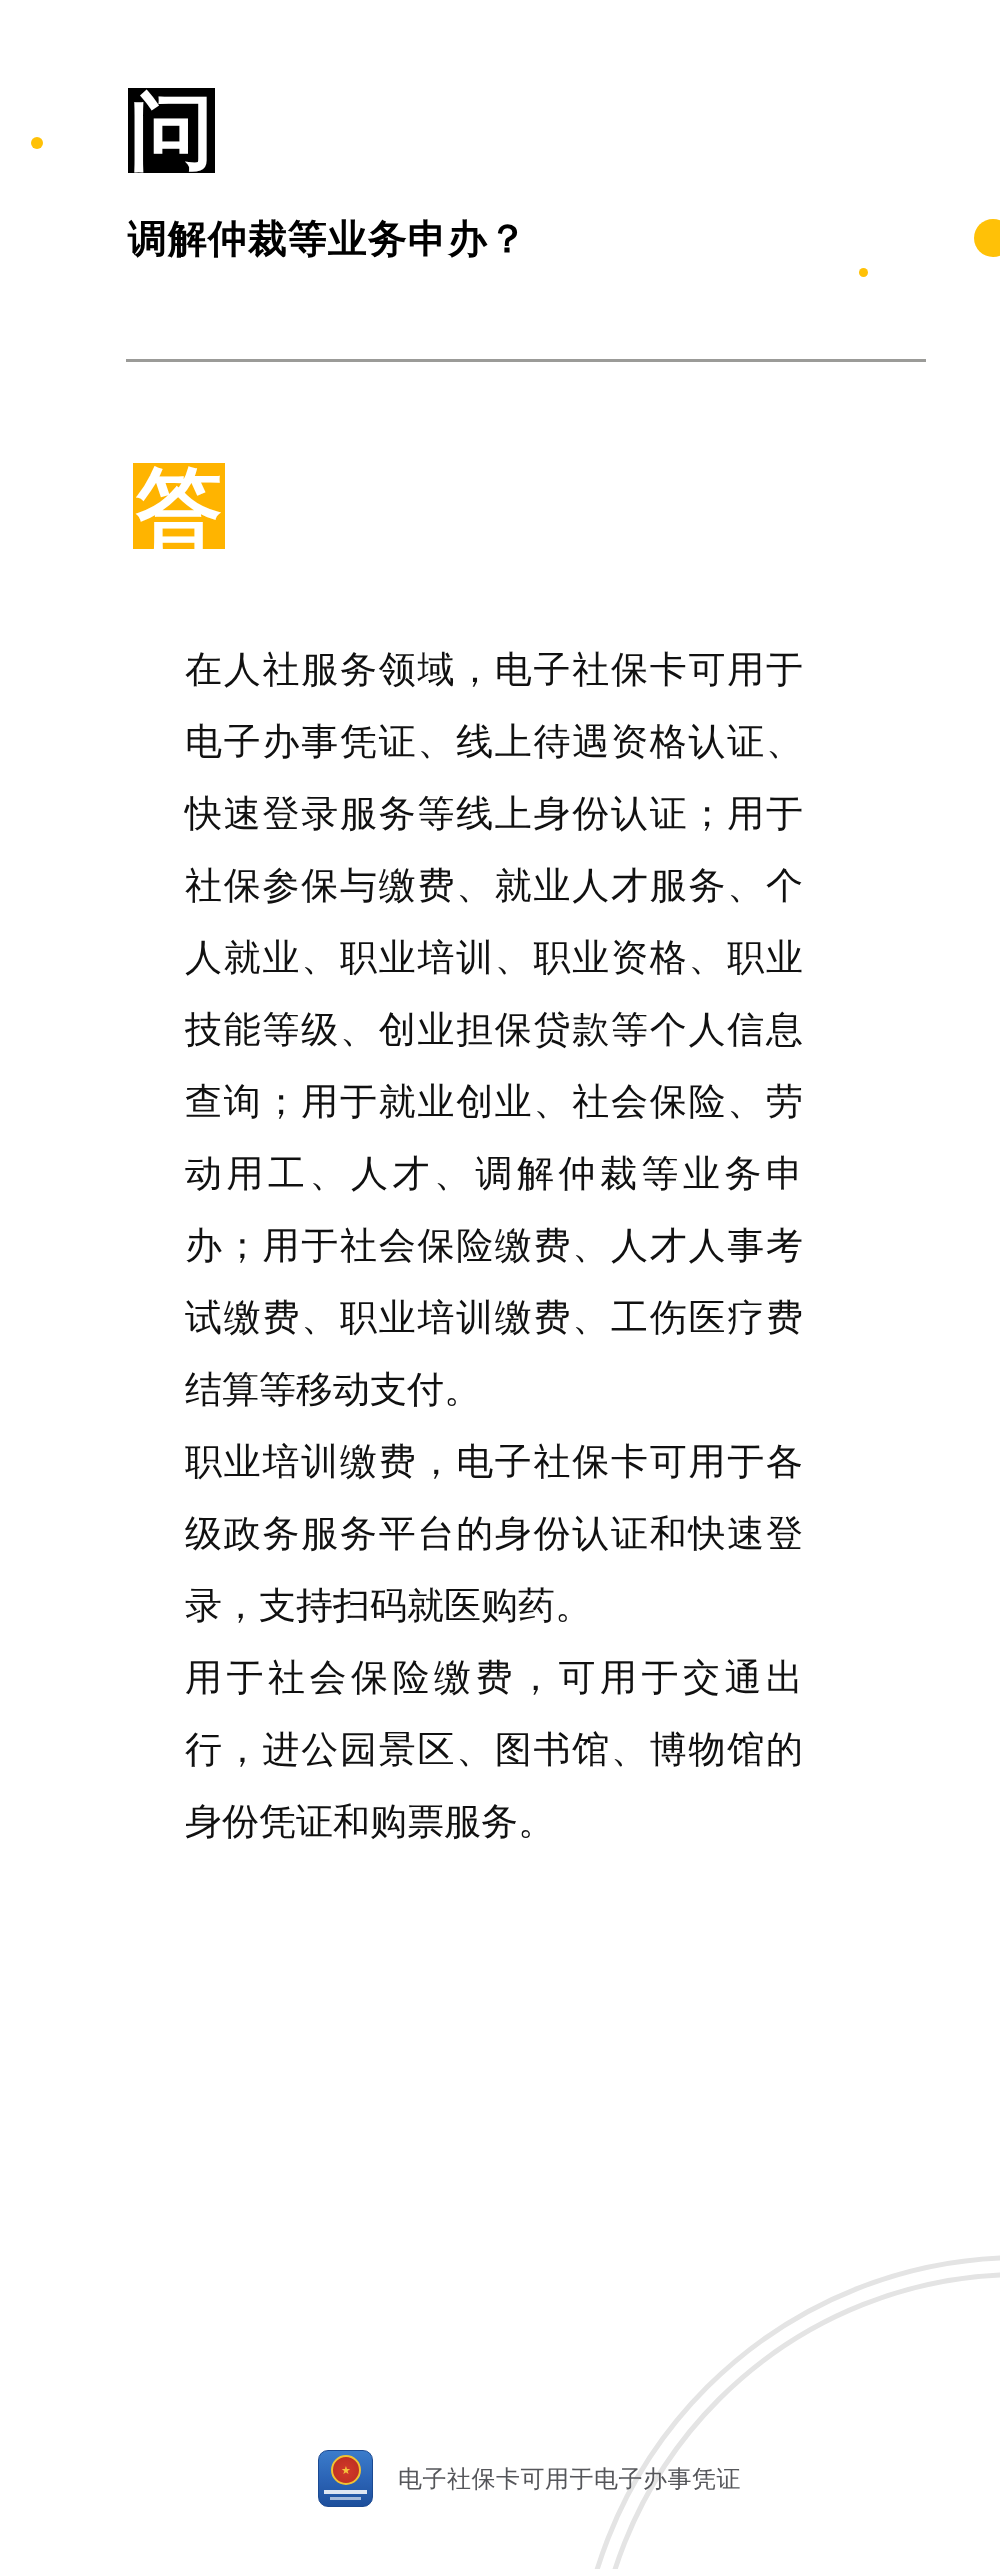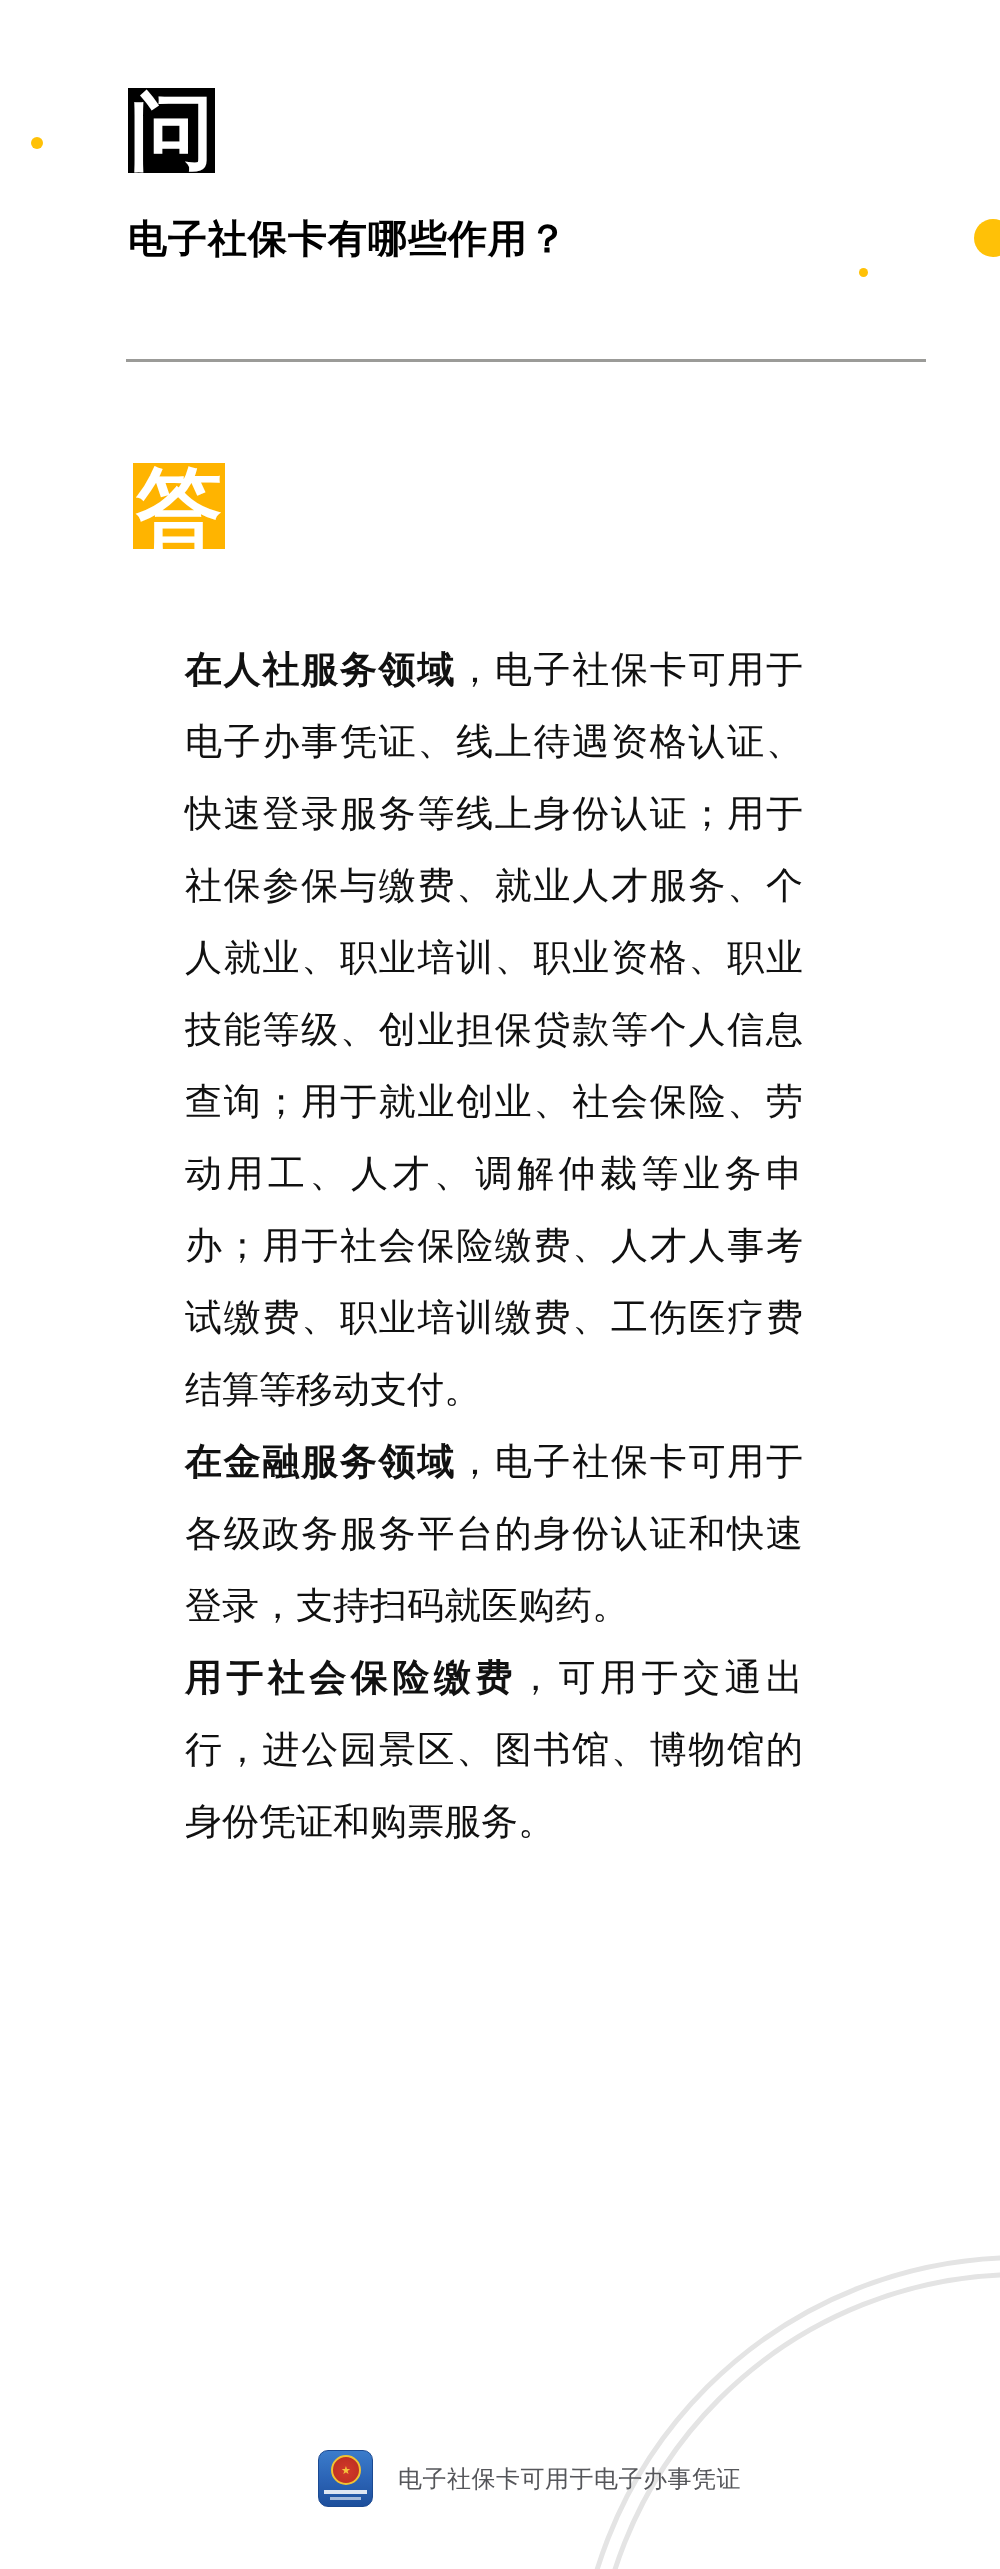--- a/index.html
+++ b/index.html
@@ -65,21 +65,21 @@
     color: #111111;
     font-family: "Liberation Serif", serif;
     font-size: 37px;
     line-height: 72px;
   }
   .para {
     text-align: justify;
     text-justify: inter-character;
   }
   .para .lead {
-    font-weight: bold;
+    font-weight: normal;
     margin-top: 48px;
   }
 
   
   .arc {
     position: absolute;
     border-radius: 50%;
     border: 5px solid #e4e4e4;
     background: transparent;
   }
@@ -123,29 +123,29 @@
 <body>
 
 <div id="page">
 
   <span class="dot dot-left"></span>
   <span class="dot dot-edge"></span>
   <span class="dot dot-small"></span>
 
   <div class="q-badge">问</div>
 
-  <div class="q-title">电子社保卡有哪些作用？</div>
+  <div class="q-title">调解仲裁等业务申办？</div>
 
   <div class="divider"></div>
 
   <div class="a-badge">答</div>
 
   <div class="answer-body">
       <div class="para"><span class="lead">在人社服务领域</span><span>，电子社保卡可用于电子办事凭证、线上待遇资格认证、快速登录服务等线上身份认证；用于社保参保与缴费、就业人才服务、个人就业、职业培训、职业资格、职业技能等级、创业担保贷款等个人信息查询；用于就业创业、社会保险、劳动用工、人才、调解仲裁等业务申办；用于社会保险缴费、人才人事考试缴费、职业培训缴费、工伤医疗费结算等移动支付。</span></div>
-      <div class="para"><span class="lead">在金融服务领域</span><span>，电子社保卡可用于各级政务服务平台的身份认证和快速登录，支持扫码就医购药。</span></div>
+      <div class="para"><span class="lead">职业培训缴费</span><span>，电子社保卡可用于各级政务服务平台的身份认证和快速登录，支持扫码就医购药。</span></div>
       <div class="para"><span class="lead">用于社会保险缴费</span><span>，可用于交通出行，进公园景区、图书馆、博物馆的身份凭证和购票服务。</span></div>
     </div>
 
   <div class="arc arc-outer"></div>
   <div class="arc arc-inner"></div>
 
   <div class="footer-icon">
     <div class="emblem">★</div>
     <div class="icon-bar1"></div>
     <div class="icon-bar2"></div>

